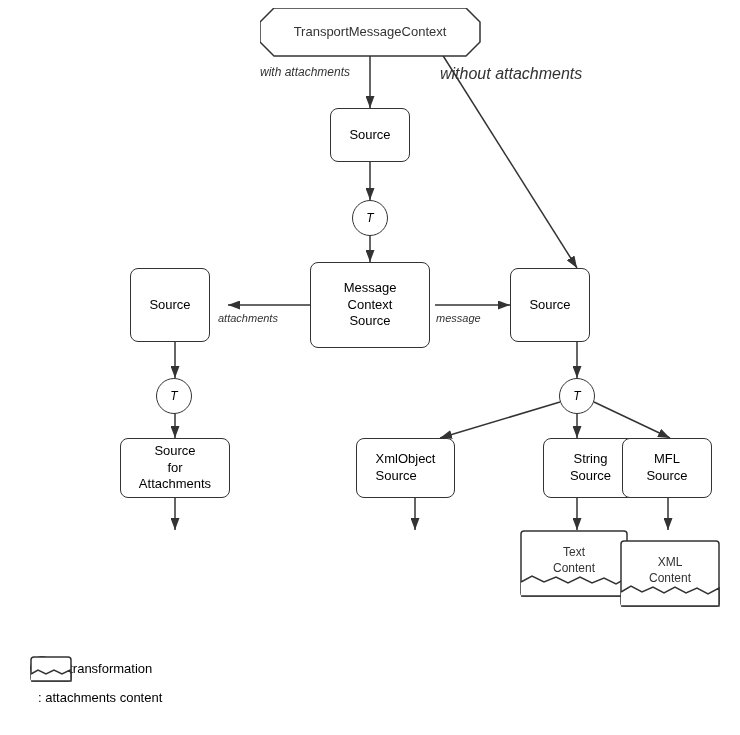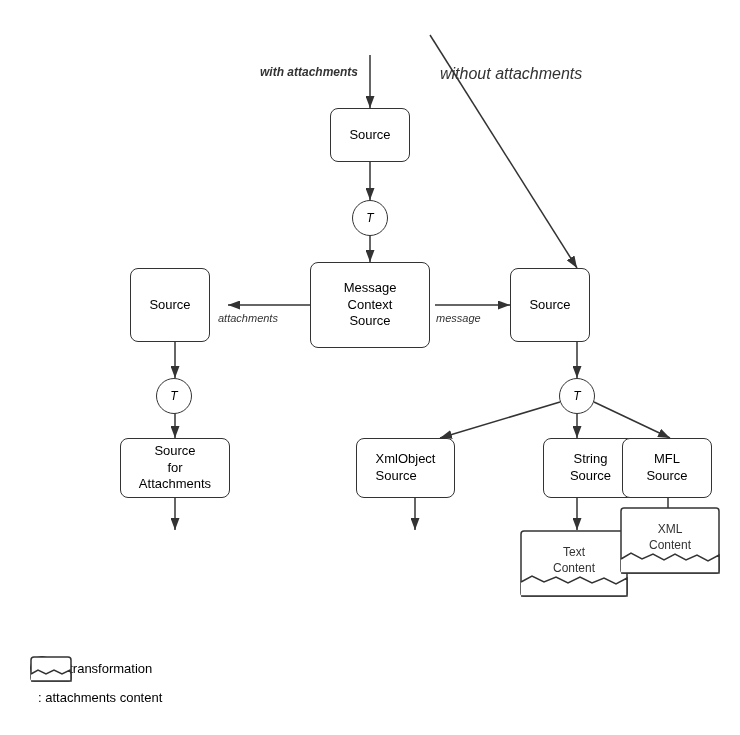--- a/index.html
+++ b/index.html
@@ -110,22 +110,28 @@
     <line x1="594" y1="402" x2="670" y2="438" stroke="#333" stroke-width="1.5" marker-end="url(#arrowhead)"></line>
 
     <line x1="415" y1="498" x2="415" y2="530" stroke="#333" stroke-width="1.5" marker-end="url(#arrowhead)"></line>
 
     <line x1="577" y1="498" x2="577" y2="530" stroke="#333" stroke-width="1.5" marker-end="url(#arrowhead)"></line>
 
     <line x1="668" y1="498" x2="668" y2="530" stroke="#333" stroke-width="1.5" marker-end="url(#arrowhead)"></line>
 
   </svg>
 
+  <div style="position:absolute;left:260px;top:8px;width:220px;height:48px;display:flex;align-items:center;justify-content:center;">
+    <svg width="220" height="48" xmlns="http://www.w3.org/2000/svg">
+      <polygon points="14,0 206,0 220,14 220,34 206,48 14,48 0,34 0,14" fill="white" stroke="#333" stroke-width="1.5"></polygon>
+      <text x="110" y="28" text-anchor="middle" font-family="Arial,sans-serif" font-size="13" fill="#333">TransportMessageContext</text>
+    </svg>
+  </div>
 
-  <div style="position:absolute;left:260px;top:65px;font-style:italic;font-size:12px;color:#333;font-weight:bold;">with attachments</div>
+  <div style="position:absolute;left:260px;top:65px;font-style:italic;font-size:12px;color:#333;">with attachments</div>
 
   <div style="position:absolute;left:440px;top:65px;font-style:italic;font-size:16px;color:#333;">without attachments</div>
 
   <div class="node" style="left:330px;top:108px;width:80px;height:54px;">Source</div>
 
   <div class="node-circle" style="left:352px;top:200px;width:36px;height:36px;">T</div>
 
   <div class="node" style="left:310px;top:262px;width:120px;height:86px;white-space:pre-line;"></div>
   <div style="position:absolute;left:310px;top:262px;width:120px;height:86px;display:flex;align-items:center;justify-content:center;text-align:center;font-size:13px;line-height:1.3;">Message<br>Context<br>Source</div>
 
@@ -153,21 +159,21 @@
 
   <div style="position:absolute;left:520px;top:530px;width:108px;height:70px;">
     <svg width="108" height="70" xmlns="http://www.w3.org/2000/svg">
       <rect x="1" y="1" width="106" height="65" rx="3" fill="white" stroke="#333" stroke-width="1.5"></rect>
       <polyline points="1,52 12,46 24,52 36,47 48,53 60,47 72,53 84,48 96,54 107,48 107,66 1,66" fill="white" stroke="#333" stroke-width="1.5"></polyline>
       <text x="54" y="26" text-anchor="middle" font-family="Arial,sans-serif" font-size="12" fill="#333">Text</text>
       <text x="54" y="42" text-anchor="middle" font-family="Arial,sans-serif" font-size="12" fill="#333">Content</text>
     </svg>
   </div>
 
-  <div style="position:absolute;left:620px;top:507px;width:100px;height:70px;">
+  <div style="position:absolute;left:620px;top:540px;width:100px;height:70px;">
     <svg width="100" height="70" xmlns="http://www.w3.org/2000/svg">
       <rect x="1" y="1" width="98" height="65" rx="3" fill="white" stroke="#333" stroke-width="1.5"></rect>
       <polyline points="1,52 11,46 22,52 33,47 44,53 55,47 66,53 77,48 88,54 99,48 99,66 1,66" fill="white" stroke="#333" stroke-width="1.5"></polyline>
       <text x="50" y="26" text-anchor="middle" font-family="Arial,sans-serif" font-size="12" fill="#333">XML</text>
       <text x="50" y="42" text-anchor="middle" font-family="Arial,sans-serif" font-size="12" fill="#333">Content</text>
     </svg>
   </div>
 
   <div class="legend">
     <div class="legend-item">

